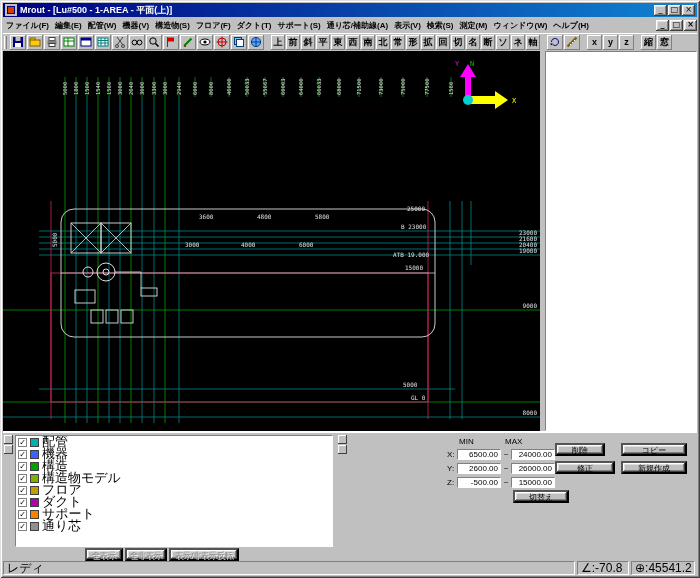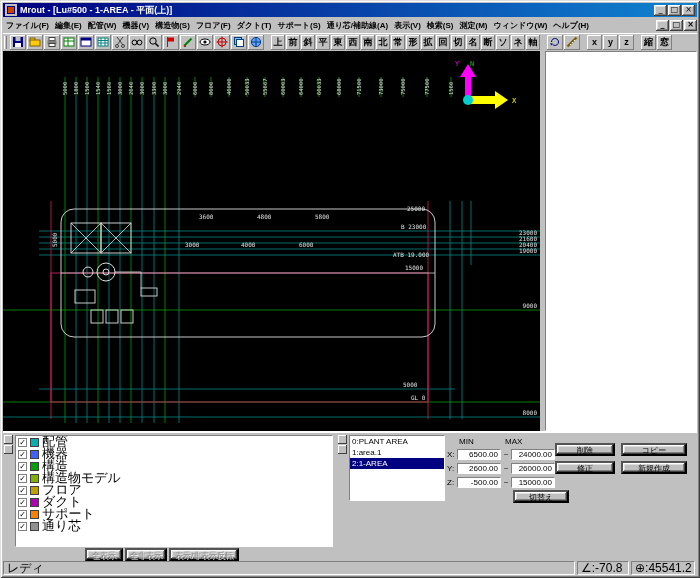--- a/index.html
+++ b/index.html
@@ -462,25 +462,20 @@
       <div id="layer-buttons">
           <button class="panel-btn disabled" style="left: 82px; top: 115px; width: 38px;">全表示</button>
           <button class="panel-btn disabled" style="left: 122px; top: 115px; width: 42px;">全非表示</button>
           <button class="panel-btn disabled" style="left: 166px; top: 115px; width: 70px;">表示/非表示反転</button>
         </div>
     </div>
 
     <div style="position:absolute; left:334px; top:0; right:0; height:128px;">
       <div class="mini-btn" style="left:1px; top:2px;"></div>
       <div class="mini-btn" style="left:1px; top:12px;"></div>
-      <div id="area-list" class="listbox">
-          <div class="area-row">0:PLANT AREA</div>
-          <div class="area-row">1:area.1</div>
-          <div class="area-row sel">2:1-AREA</div>
-        </div>
 
       <div class="minmax-label" style="left:122px; top:4px;">MIN</div>
       <div class="minmax-label" style="left:168px; top:4px;">MAX</div>
       <div id="coord-rows">
           <div class="coord-row" style="left: 110px; top: 15px;">
             <span class="coord-axis">X:</span>
             <div class="coord-field">6500.00</div>
             <span class="coord-tilde">~</span>
             <div class="coord-field">24000.00</div>
           </div>
@@ -492,21 +487,21 @@
           </div>
           <div class="coord-row" style="left: 110px; top: 43px;">
             <span class="coord-axis">Z:</span>
             <div class="coord-field">-500.00</div>
             <span class="coord-tilde">~</span>
             <div class="coord-field">15000.00</div>
           </div>
         </div>
 
       <button class="panel-btn" style="left:176px; top:57px; width:56px;">切替え</button>
-      <button class="panel-btn" style="left:218px; top:10px; width:60px;">削除</button>
+      <button class="panel-btn" style="left:218px; top:10px; width:50px;">削除</button>
       <button class="panel-btn" style="left:284px; top:10px; width:66px;">コピー</button>
       <button class="panel-btn" style="left:218px; top:28px; width:60px;">修正</button>
       <button class="panel-btn" style="left:284px; top:28px; width:66px;">新規作成</button>
     </div>
   </div>
 
   <div class="statusbar">
     <div class="status-cell status-ready">レディ</div>
     <div class="status-cell status-angle">∠:-70.8</div>
     <div class="status-cell status-radius">⊕:45541.2</div>

